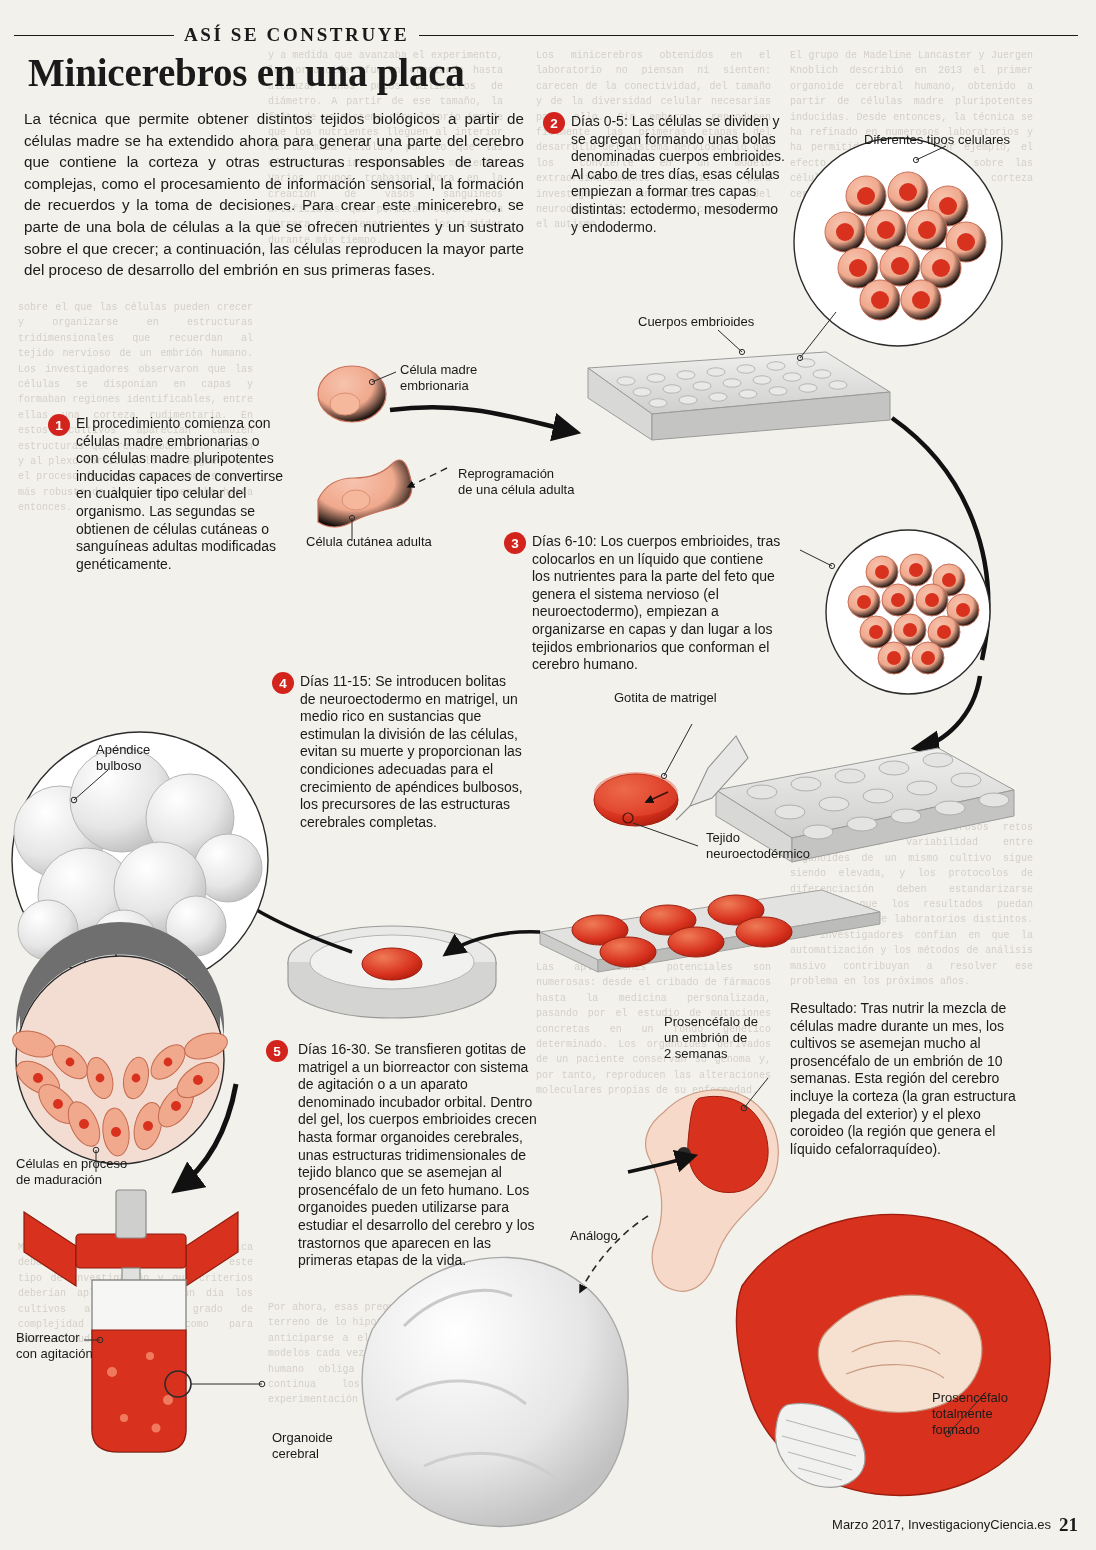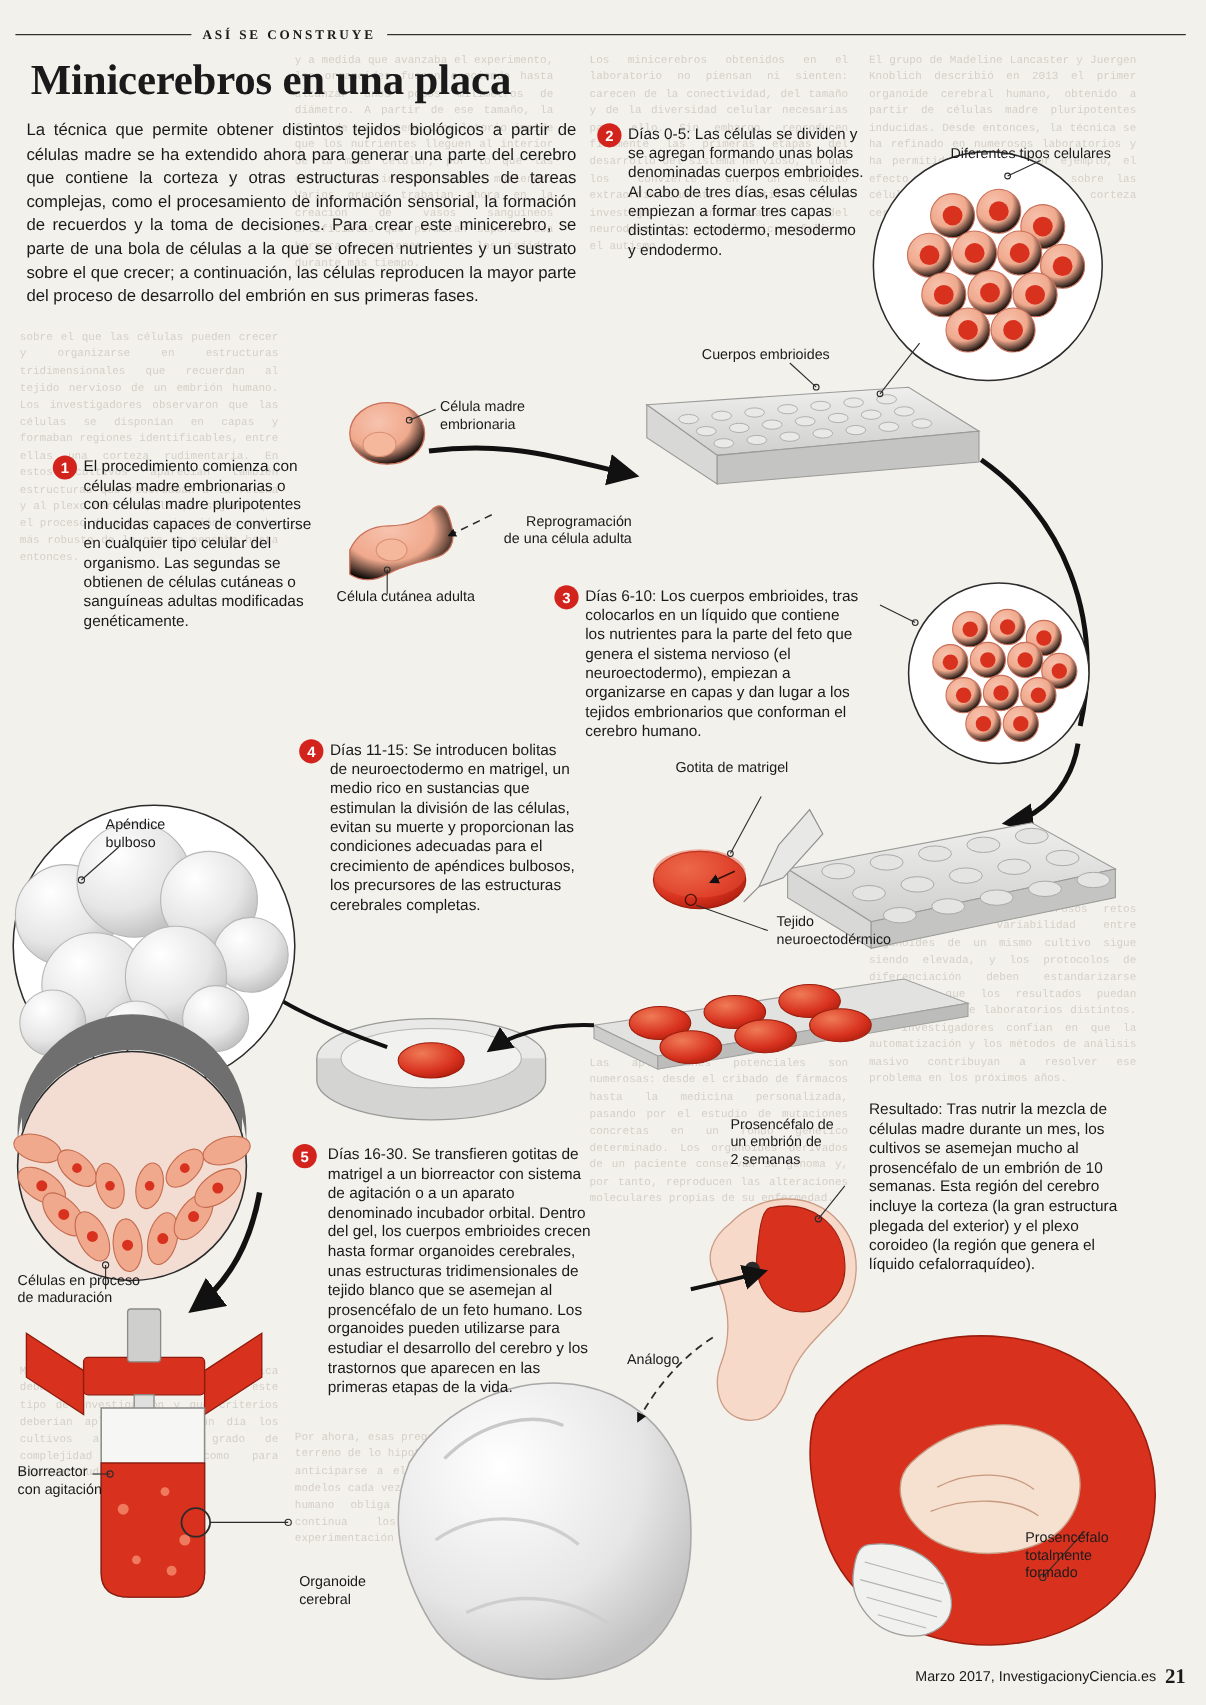--- a/index.html
+++ b/index.html
@@ -31,21 +31,21 @@
   #bg-col-6{left:790px;top:820px;width:243px;}
   #bg-col-7{left:18px;top:1240px;width:235px;}
   #bg-col-8{left:268px;top:1300px;width:235px;}
 
   
   .kicker-wrap{position:absolute;left:14px;top:24px;width:1064px;display:flex;align-items:center;gap:10px;}
   .kicker-line{height:1px;background:#1a1a1a;flex:0 0 160px;}
   .kicker-line.right{flex:1 1 auto;}
   .kicker{
     font-family:"Liberation Serif", serif;
-    font-weight:bold;letter-spacing:2.6px;font-size:12px;
+    font-weight:bold;letter-spacing:2.6px;font-size:19px;
     white-space:nowrap;
   }
 
   h1.title{
     position:absolute;left:24px;top:46px;margin:4px;
     font-family:"Liberation Serif", serif;
     font-size:39px;font-weight:bold;letter-spacing:-.2px;
   }
   .intro{
     position:absolute;left:24px;top:108px;width:500px;
@@ -441,21 +441,21 @@
 <div class="steptext" style="left:300px;top:673px;width:225px;">Días 11-15: Se introducen bolitas de neuroectodermo en matrigel, un medio rico en sustancias que estimulan la división de las células, evitan su muerte y proporcionan las condiciones adecuadas para el crecimiento de apéndices bulbosos, los precursores de las estructuras cerebrales completas.</div>
 
 <div class="stepnum" style="left:266px;top:1040px;">5</div>
 <div class="steptext" style="left:298px;top:1041px;width:245px;">Días 16-30. Se transfieren gotitas de matrigel a un biorreactor con sistema de agitación o a un aparato denominado incubador orbital. Dentro del gel, los cuerpos embrioides crecen hasta formar organoides cerebrales, unas estructuras tridimensionales de tejido blanco que se asemejan al prosencéfalo de un feto humano. Los organoides pueden utilizarse para estudiar el desarrollo del cerebro y los trastornos que aparecen en las primeras etapas de la vida.</div>
 
 <div class="steptext" style="left:790px;top:1000px;width:235px;">Resultado: Tras nutrir la mezcla de células madre durante un mes, los cultivos se asemejan mucho al prosencéfalo de un embrión de 10 semanas. Esta región del cerebro incluye la corteza (la gran estructura plegada del exterior) y el plexo coroideo (la región que genera el líquido cefalorraquídeo).</div>
 
 <div class="label" style="left:400px;top:362px;white-space:pre-line;">Célula madre
 embrionaria</div>
 <div class="label" style="left:306px;top:534px;">Célula cutánea adulta</div>
-<div class="label" style="left:458px;top:466px;white-space:pre-line;text-align:right;">Reprogramación
+<div class="label" style="left:458px;top:466px;white-space:pre-line;">Reprogramación
 de una célula adulta</div>
 <div class="label" style="left:864px;top:132px;">Diferentes tipos celulares</div>
 <div class="label" style="left:638px;top:314px;">Cuerpos embrioides</div>
 <div class="label" style="left:614px;top:690px;">Gotita de matrigel</div>
 <div class="label" style="left:706px;top:830px;white-space:pre-line;">Tejido
 neuroectodérmico</div>
 <div class="label" style="left:96px;top:742px;white-space:pre-line;">Apéndice
 bulboso</div>
 <div class="label" style="left:16px;top:1156px;white-space:pre-line;">Células en proceso
 de maduración</div>

